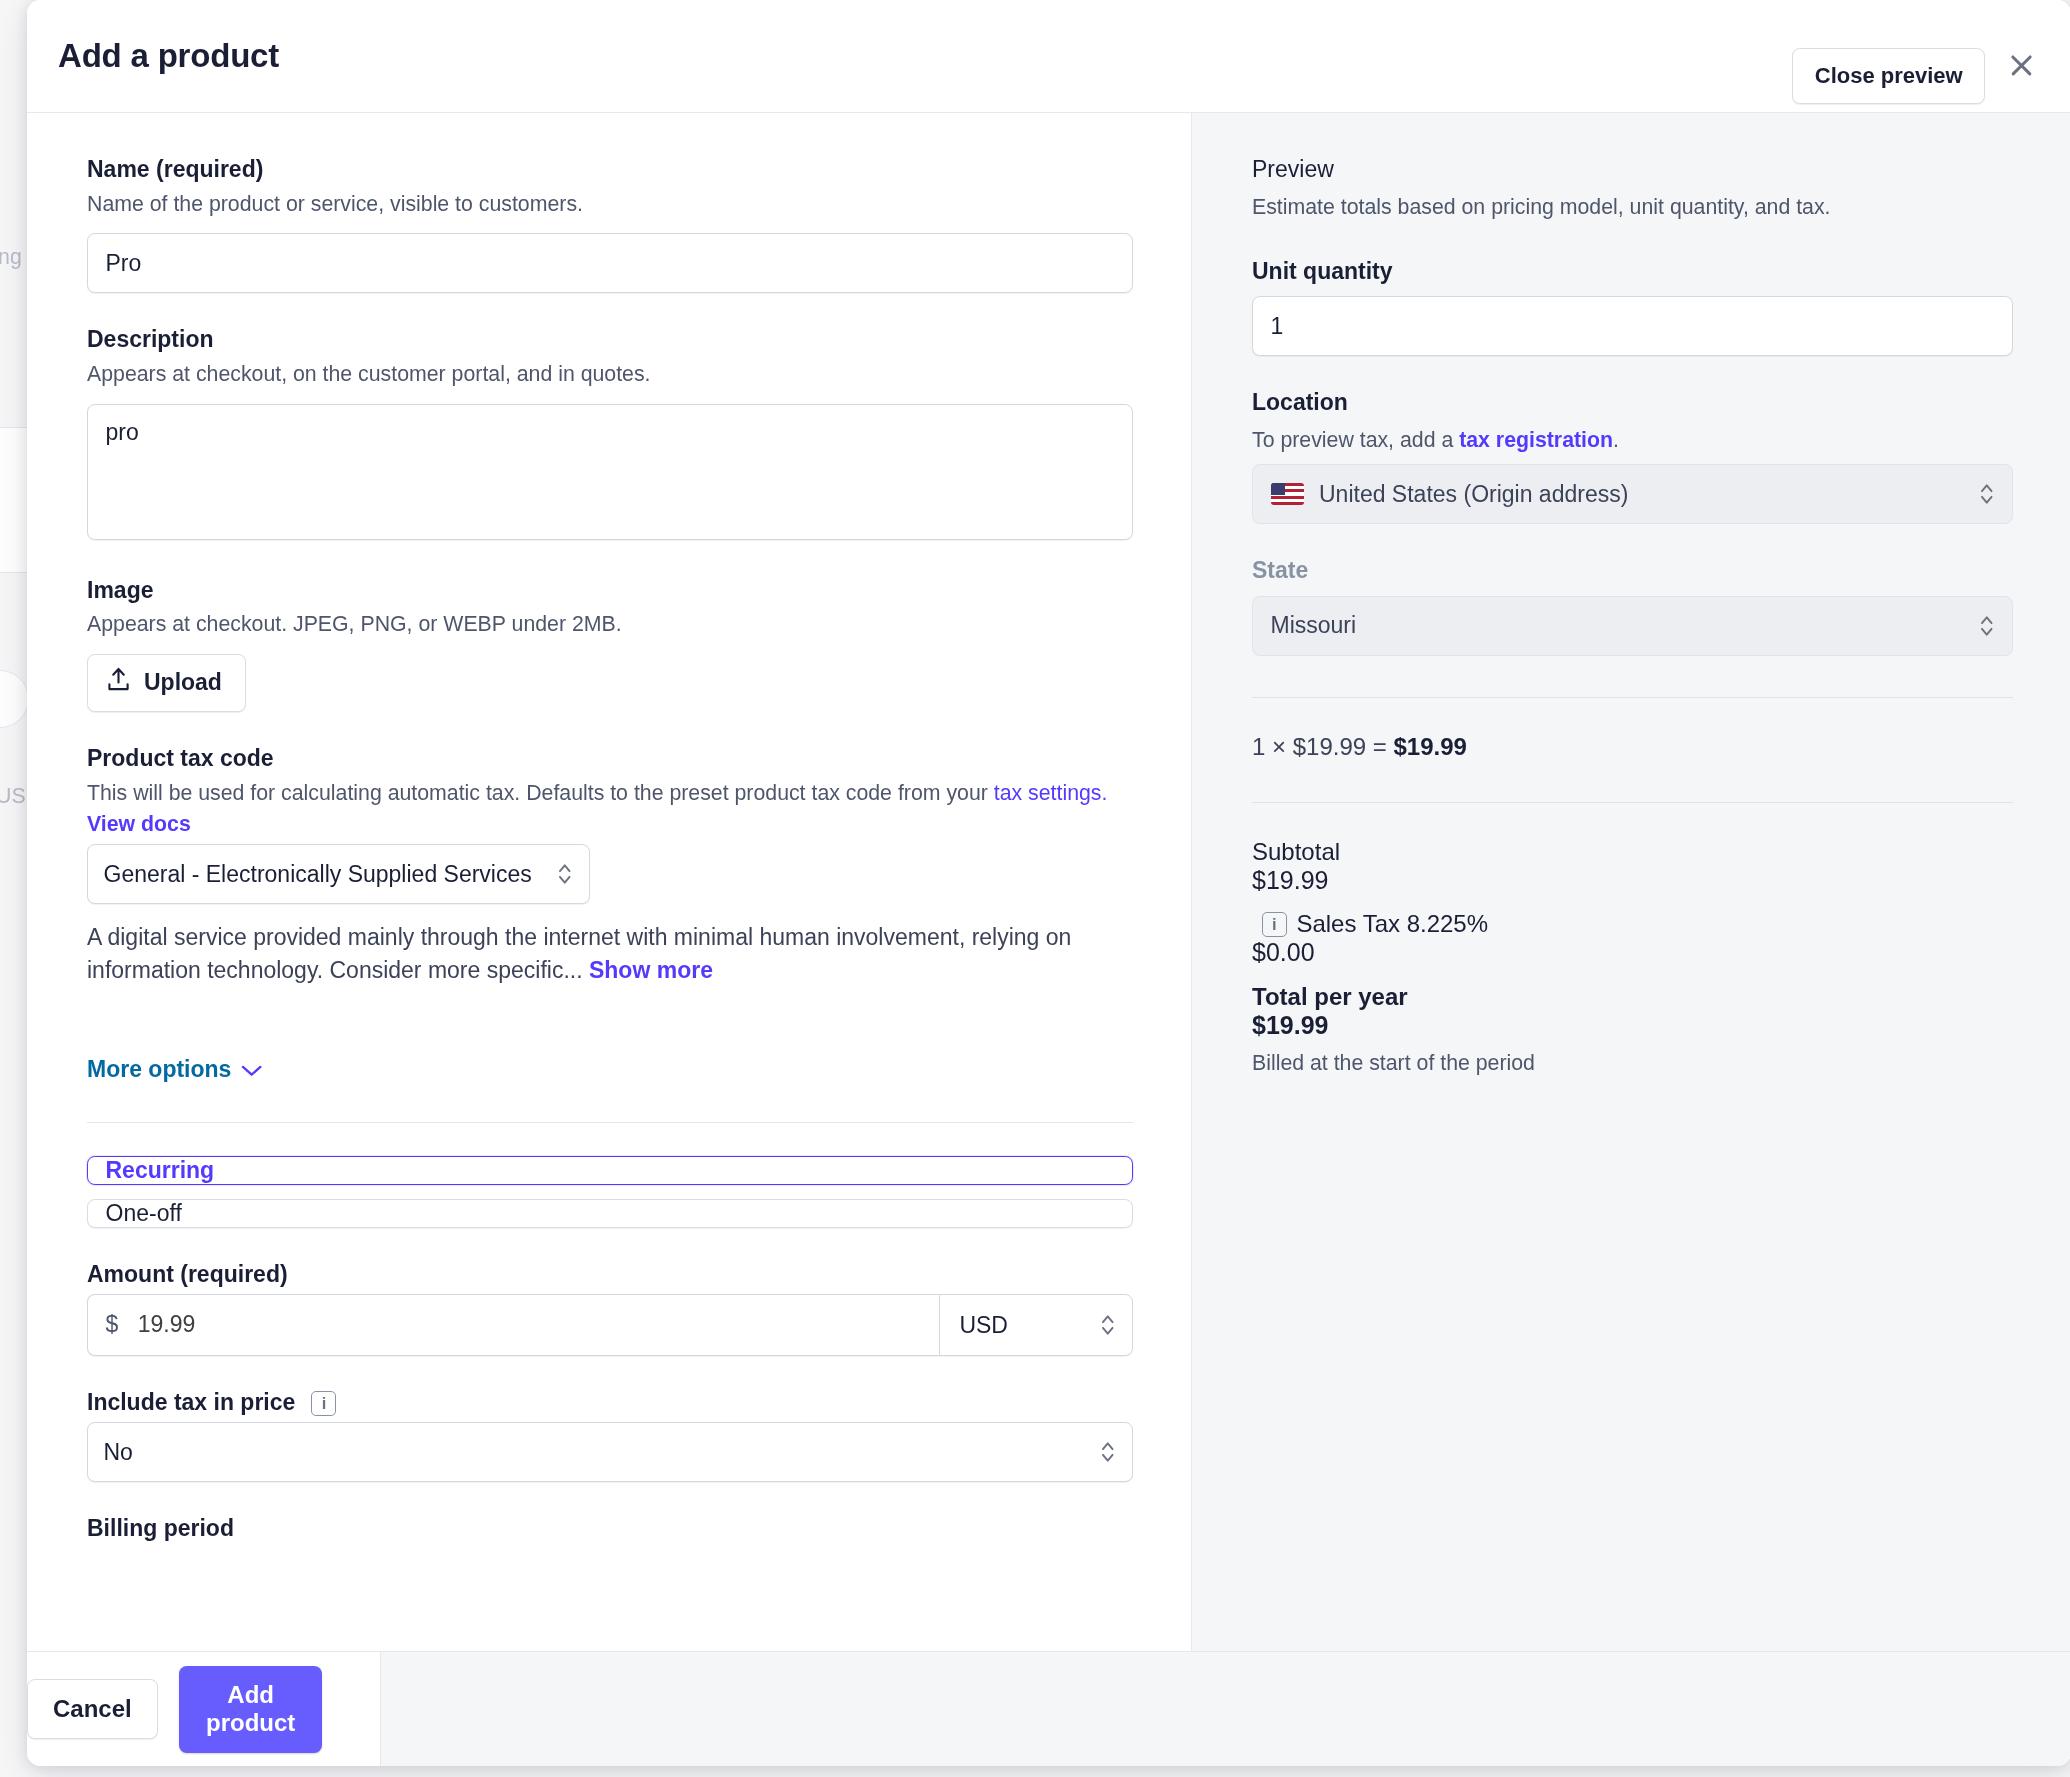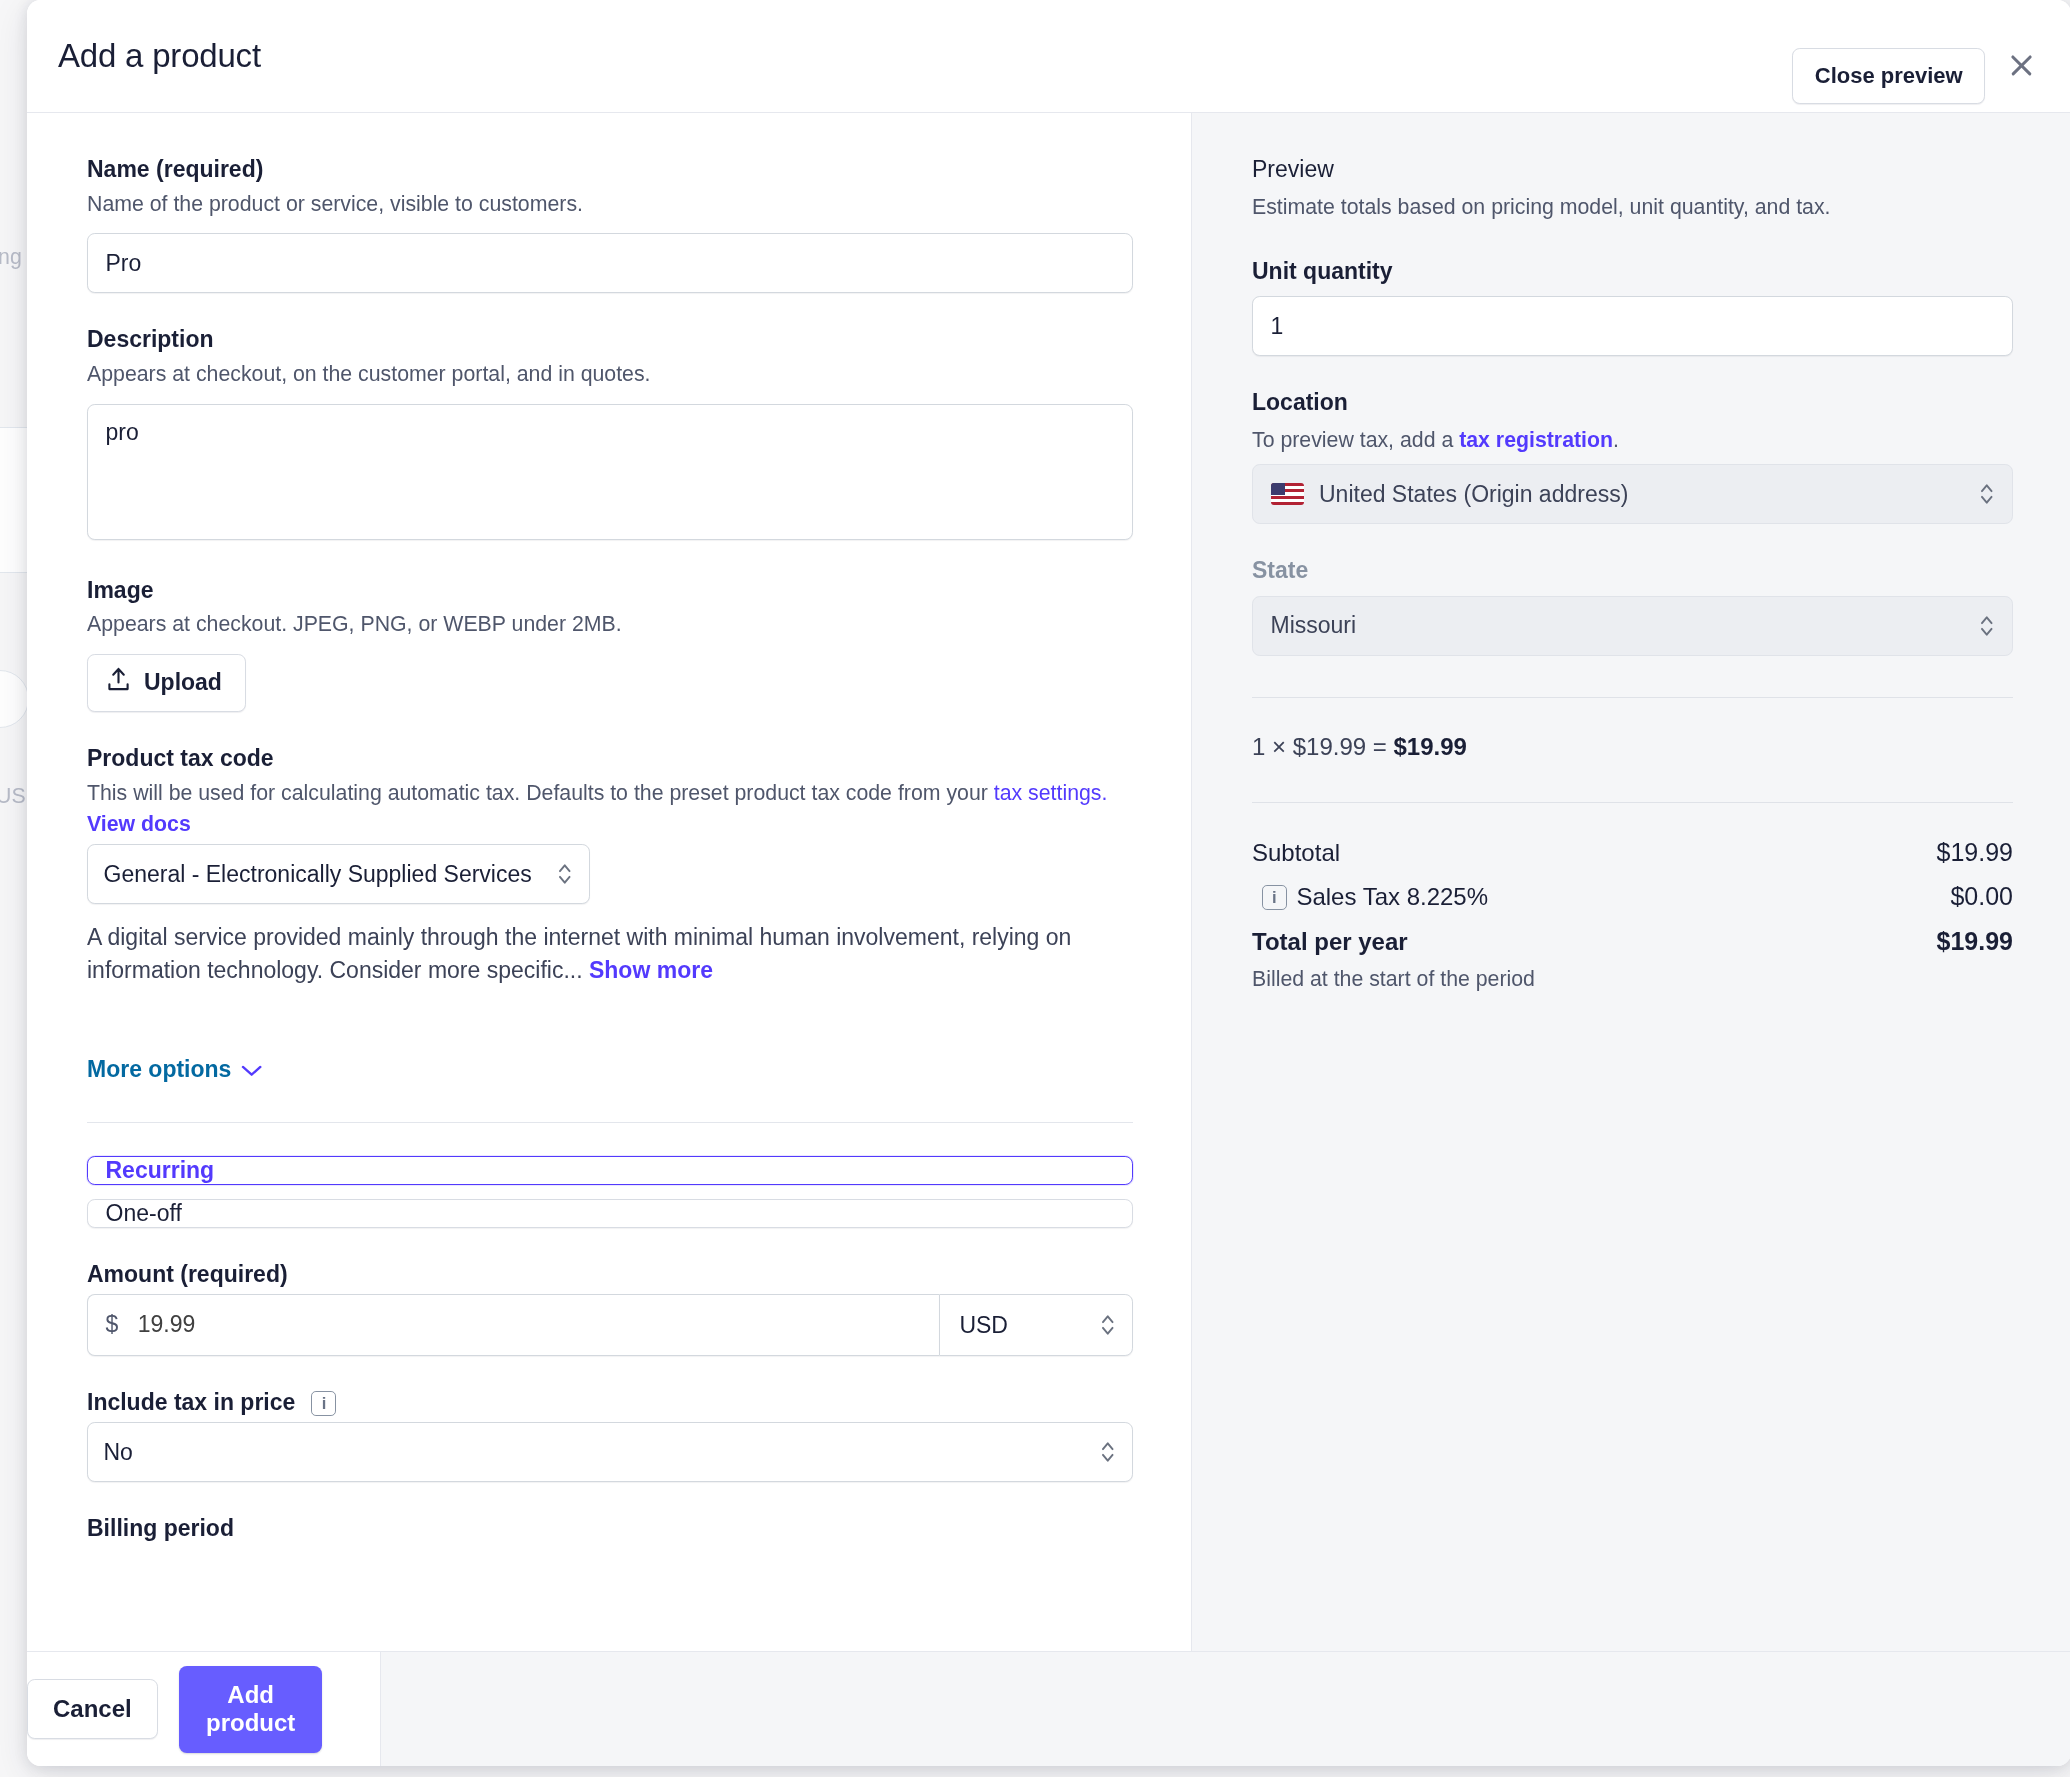--- a/index.html
+++ b/index.html
@@ -48,21 +48,21 @@
     height: 113px;
     flex: 0 0 113px;
     display: flex;
     align-items: center;
     padding: 0 33px 0 31px;
     border-bottom: 1px solid #e6e8ee;
     background: #fff;
   }
   .modal-title {
     font-size: 33px;
-    font-weight: normal;
+    font-weight: bold;
     letter-spacing: -0.2px;
     color: #1a1f36;
   }
   .header-right {
     margin-left: auto;
     display: flex;
     align-items: flex-start;
     gap: 20px;
     margin-top: 40px;
   }
@@ -379,24 +379,25 @@
   }
   .calc-line {
     font-size: 24px;
     color: #3c4257;
     margin-bottom: 7.8px;
   }
   .calc-line b { color: #1a1f36; }
   .totals-row {
     display: flex;
     justify-content: space-between;
-    align-items: flex-end;
+    align-items: flex-start;
     font-size: 24px;
     color: #1a1f36;
     margin-bottom: 15.5px;
+    flex-direction: column;
   }
   .totals-row .val { font-size: 25px; }
   .totals-row.bold .lbl, .totals-row.bold .val { font-weight: bold; }
   .tax-lbl { display: flex; align-items: center; gap: 9.7px; }
   .tiny-note {
     font-size: 21.3px;
     color: #4f566b;
     margin-top: -3.9px;
   }
 

